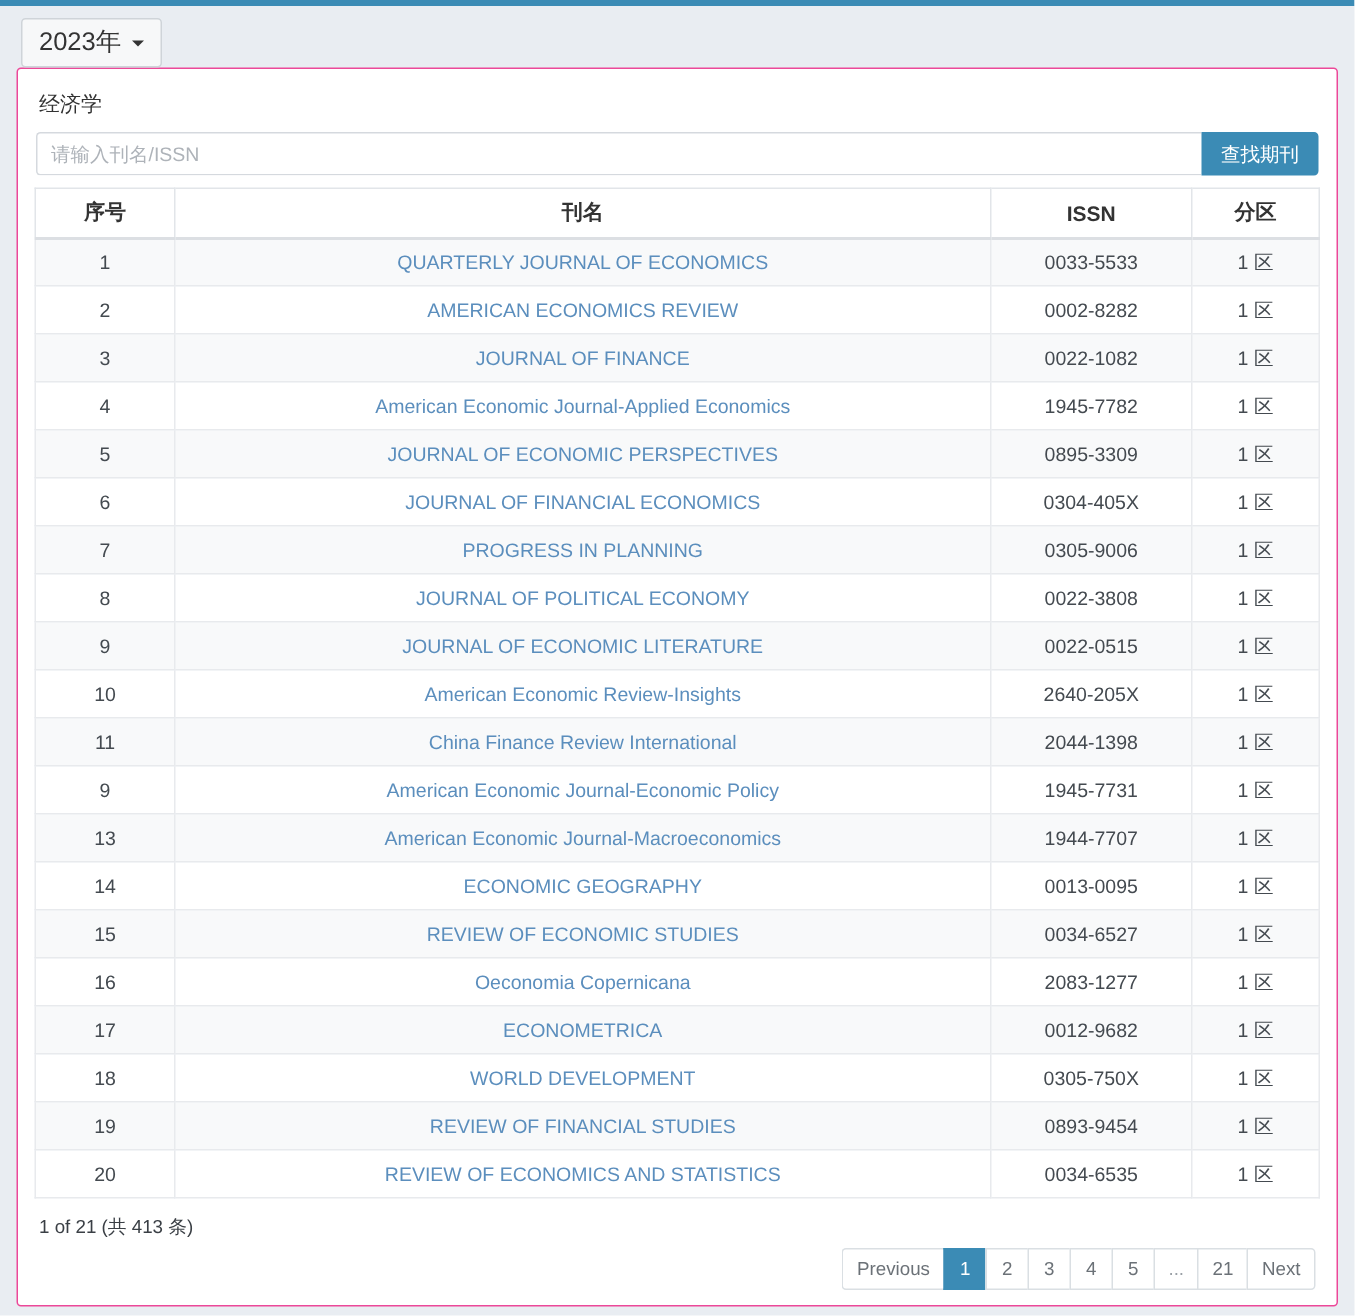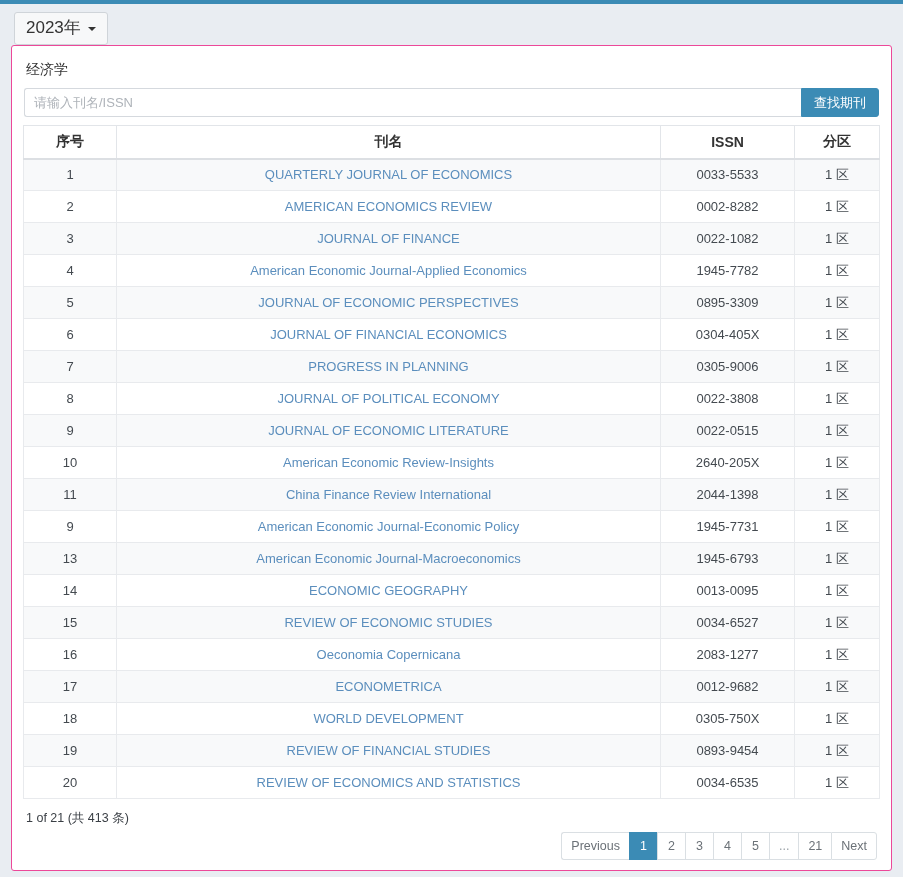--- a/index.html
+++ b/index.html
@@ -306,21 +306,21 @@
           </tr>
           <tr>
             <td class="c-idx">9</td>
             <td class="c-name"><a class="journal-link">American Economic Journal-Economic Policy</a></td>
             <td class="c-issn">1945-7731</td>
             <td class="c-zone">1 区</td>
           </tr>
           <tr>
             <td class="c-idx">13</td>
             <td class="c-name"><a class="journal-link">American Economic Journal-Macroeconomics</a></td>
-            <td class="c-issn">1945-6793</td>
+            <td class="c-issn">1944-7707</td>
             <td class="c-zone">1 区</td>
           </tr>
           <tr>
             <td class="c-idx">14</td>
             <td class="c-name"><a class="journal-link">ECONOMIC GEOGRAPHY</a></td>
             <td class="c-issn">0013-0095</td>
             <td class="c-zone">1 区</td>
           </tr>
           <tr>
             <td class="c-idx">15</td>

